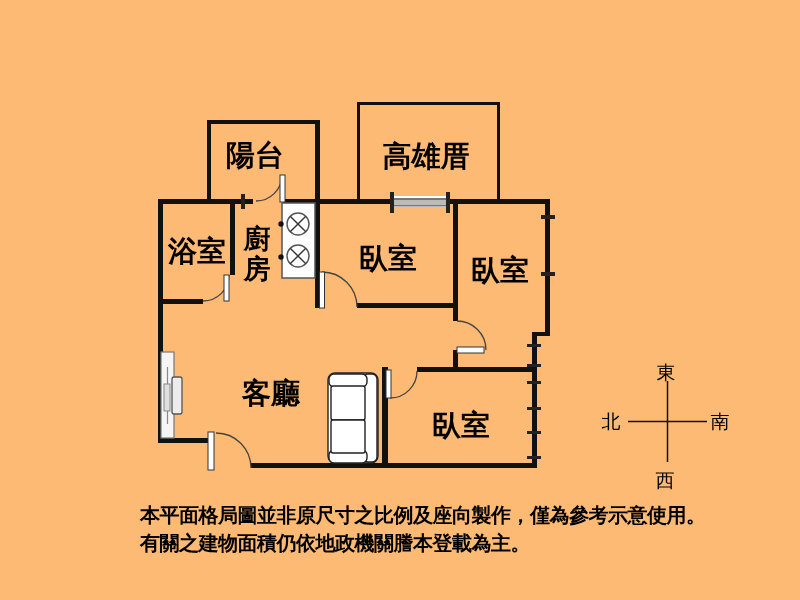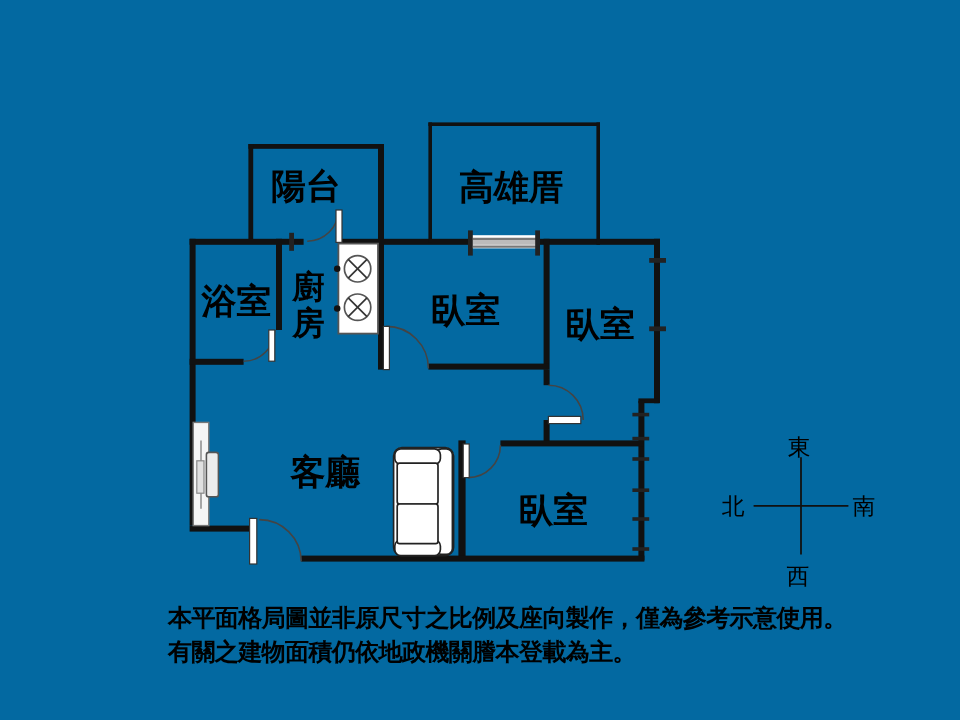--- a/index.html
+++ b/index.html
@@ -8,21 +8,21 @@
     background: #ffffff;
     width: 800px;
     height: 600px;
     overflow: hidden;
     font-family: "DejaVu Sans", "Liberation Sans", sans-serif;
   }
   #stage {
     position: relative;
     width: 800px;
     height: 600px;
-    background: #0369a1;
+    background: #fdba74;
   }
   svg text {
     font-family: "DejaVu Sans", "Liberation Sans", sans-serif;
     fill: #000000;
   }
   .room-label   { font-size: 29px; font-weight: 600; text-anchor: middle; }
   .room-label-v { font-size: 27px; font-weight: 600; text-anchor: middle; }
   .compass-label{ font-size: 19px; font-weight: 500; text-anchor: middle; }
   .disclaimer   { font-size: 20px; font-weight: 600; text-anchor: start; letter-spacing: -0.5px; }
   .wall   { fill: #111111; }

